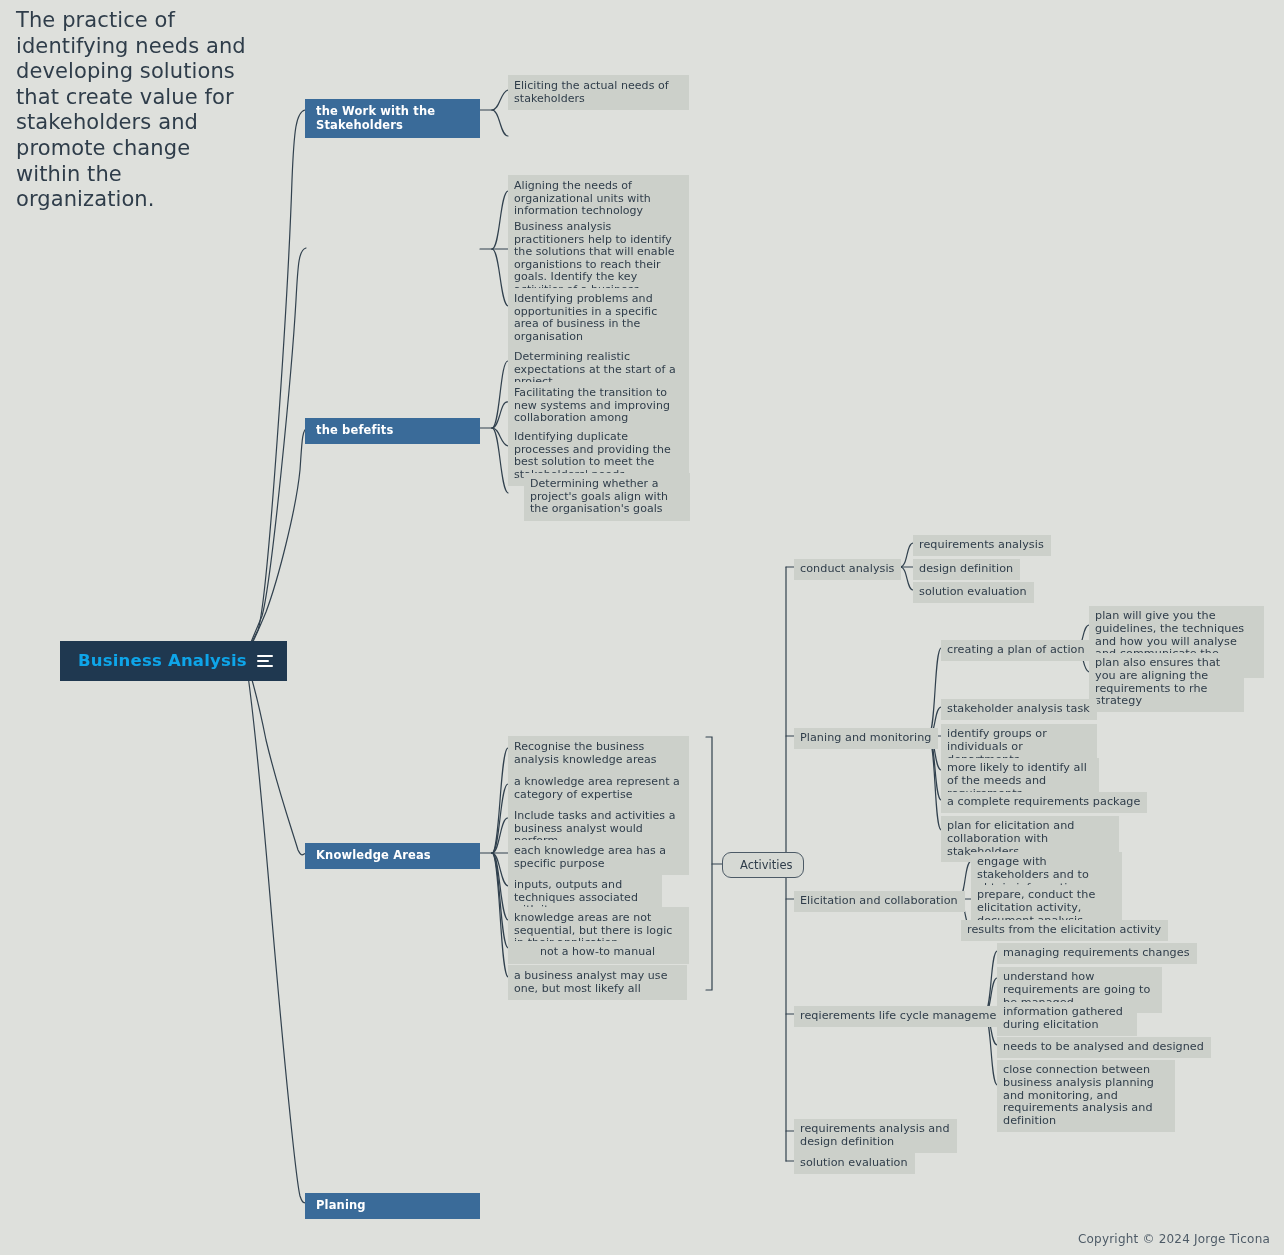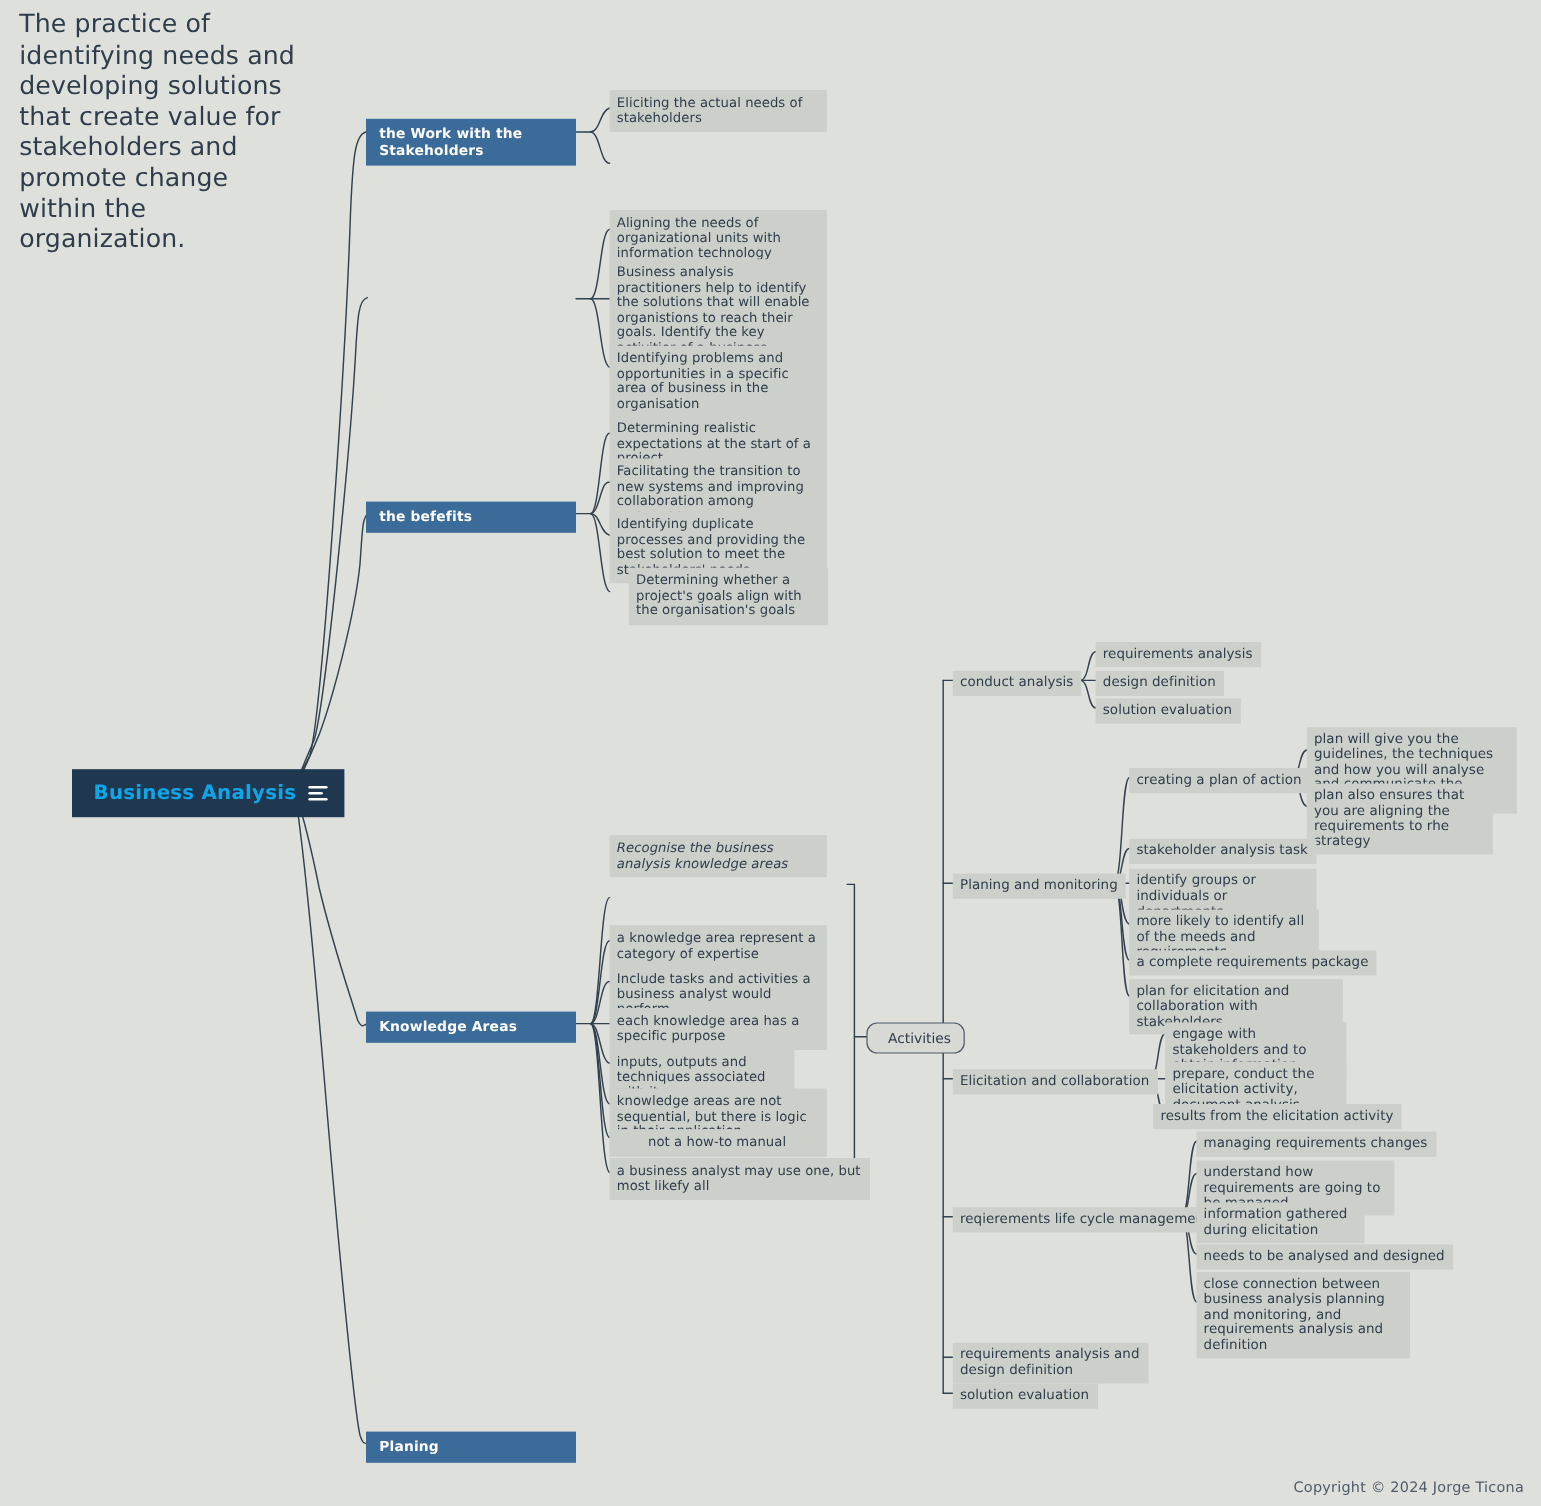--- a/index.html
+++ b/index.html
@@ -219,28 +219,28 @@
   <div class="node leaf" style="left:508px; top:216px; width:181px;">Business analysis practitioners help to identify the solutions that will enable organistions to reach their goals. Identify the key activitier of a business analyst.</div>
   <div class="node leaf" style="left:508px; top:288px; width:181px;">Identifying problems and opportunities in a specific area of business in the organisation</div>
 
   <div class="node branch" style="left:305px; top:418px; width:175px;">the befefits</div>
   <div class="node leaf" style="left:508px; top:346px; width:181px;">Determining realistic expectations at the start of a project</div>
   <div class="node leaf" style="left:508px; top:382px; width:181px;">Facilitating the transition to new systems and improving collaboration among stakeholders</div>
   <div class="node leaf" style="left:508px; top:426px; width:181px;">Identifying duplicate processes and providing the best solution to meet the stakeholders' needs</div>
   <div class="node leaf" style="left:524px; top:473px; width:166px;">Determining whether a project's goals align with the organisation's goals</div>
 
   <div class="node branch" style="left:305px; top:843px; width:175px;">Knowledge Areas</div>
-  <div class="node leaf" style="left:508px; top:696px; width:181px;font-style:italic;">Recognise the business analysis knowledge areas</div>
+  <div class="node leaf" style="left:508px; top:736px; width:181px;">Recognise the business analysis knowledge areas</div>
   <div class="node leaf" style="left:508px; top:771px; width:181px;">a knowledge area represent a category of expertise</div>
   <div class="node leaf" style="left:508px; top:805px; width:181px;">Include tasks and activities a business  analyst would perform</div>
   <div class="node leaf" style="left:508px; top:840px; width:181px;">each knowledge area has a specific purpose</div>
   <div class="node leaf" style="left:508px; top:874px; width:154px;">inputs, outputs and techniques associated with it</div>
   <div class="node leaf" style="left:508px; top:907px; width:181px;">knowledge areas are not sequential, but there is logic in their application</div>
   <div class="node leaf" style="left:508px; top:941px; width:181px;padding-left:32px;">not a how-to manual</div>
-  <div class="node leaf" style="left:508px; top:965px; width:217px;">a business analyst may use one, but most likefy all</div>
+  <div class="node leaf" style="left:508px; top:965px; width:179px;">a business analyst may use one, but most likefy all</div>
 
   <div class="node branch" style="left:305px; top:1193px; width:175px;">Planing</div>
 
   <div class="node hub" style="left:722px; top:852px;">Activities</div>
 
   <div class="node pill" style="left:794px; top:559px;">conduct analysis</div>
   <div class="node pill" style="left:913px; top:535px;">requirements analysis</div>
   <div class="node pill" style="left:913px; top:559px;">design definition</div>
   <div class="node pill" style="left:913px; top:582px;">solution evaluation</div>
 

